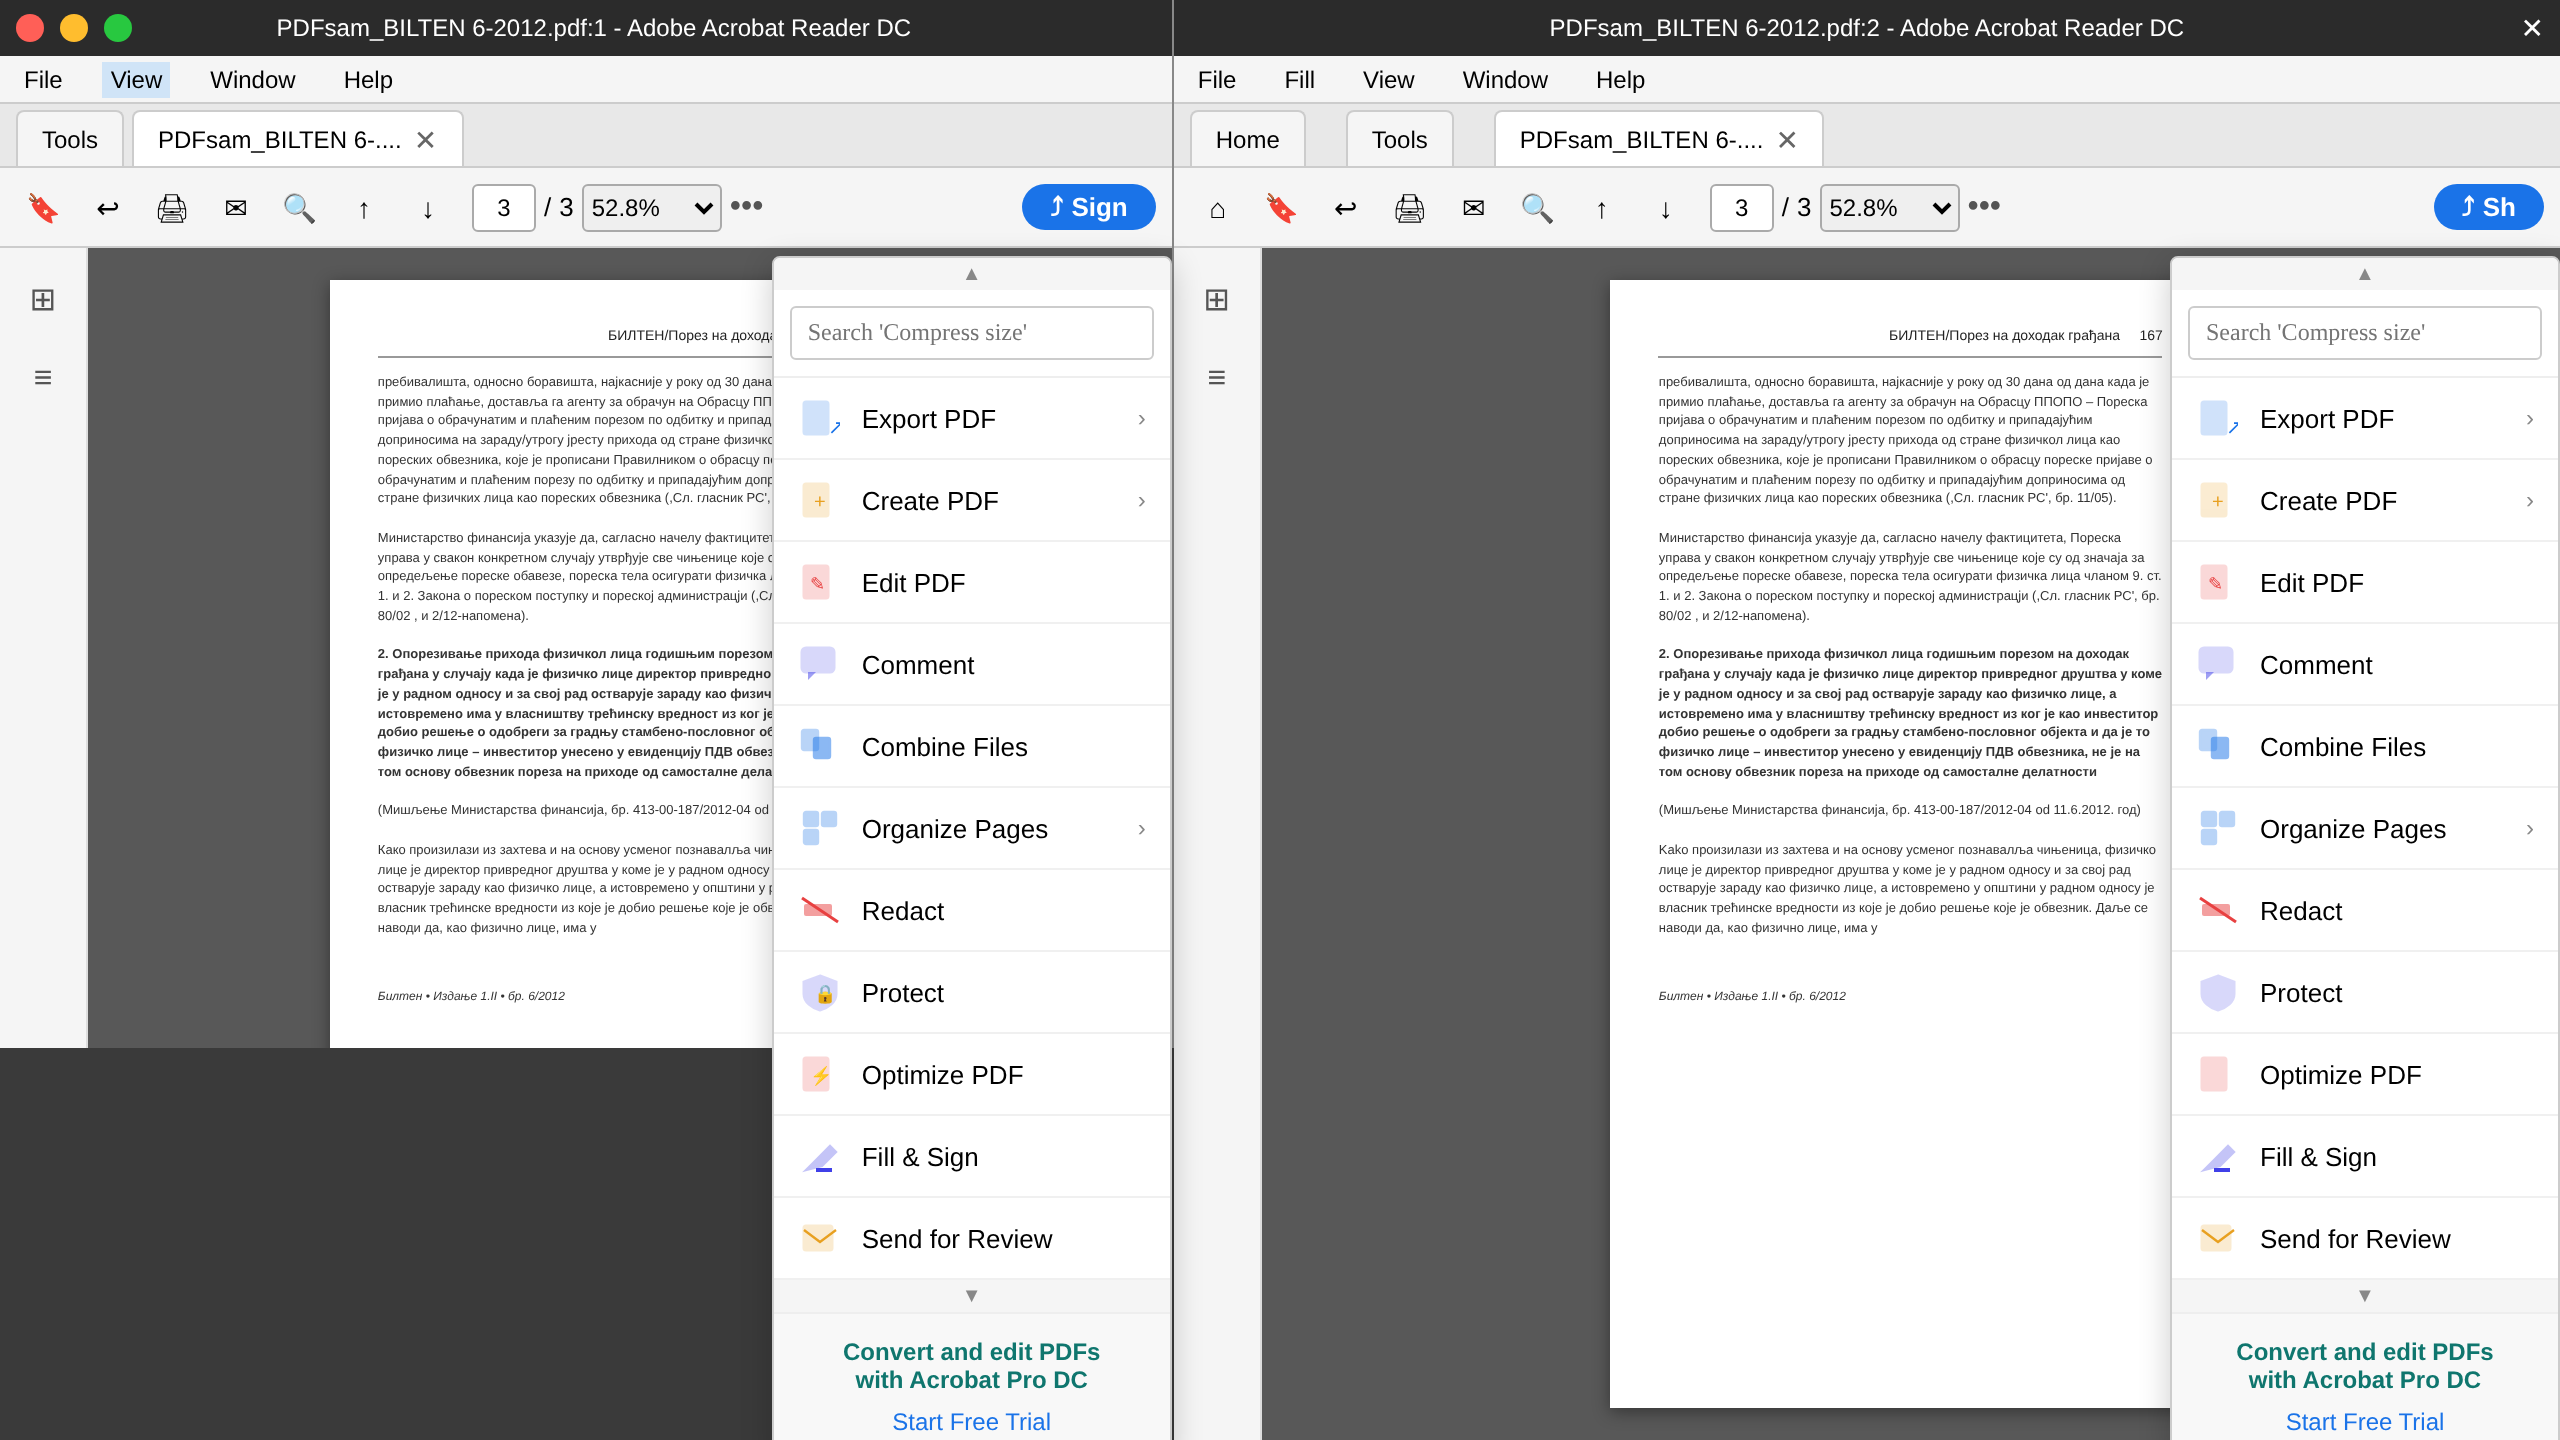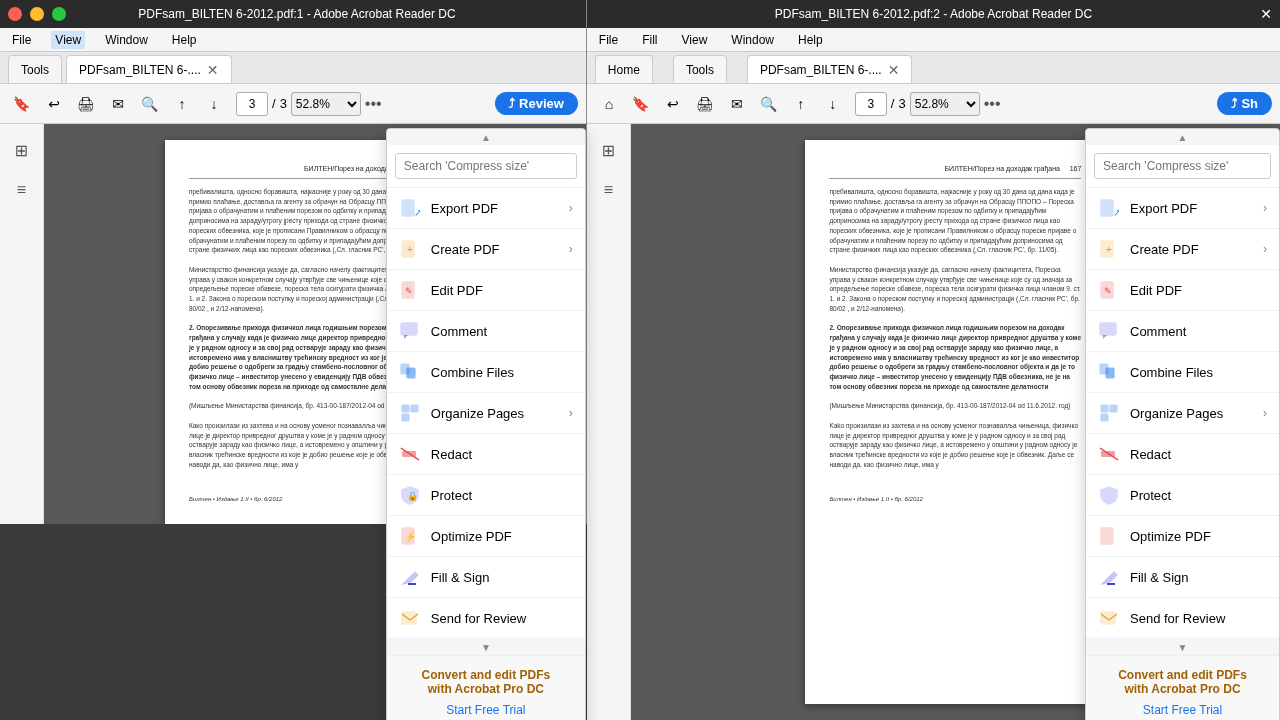--- a/index.html
+++ b/index.html
@@ -39,28 +39,28 @@
 
     .pdf-area { flex: 1; overflow-y: auto; background: #585858; display: flex; justify-content: center; padding: 16px; }
     .pdf-page { background: white; width: 300px; min-height: 450px; padding: 24px; font-size: 7px; line-height: 1.4; color: #222; box-shadow: 0 2px 8px rgba(0,0,0,0.4); }
     .pdf-page-header { text-align: right; font-size: 7px; margin-bottom: 8px; border-bottom: 1px solid #999; padding-bottom: 4px; }
     .pdf-text { font-size: 6.5px; line-height: 1.5; color: #333; }
     .pdf-bold { font-weight: bold; }
 
     
     .dropdown-panel { position: absolute; top: 128px; right: 0; width: 200px; background: white; border: 1px solid #ccc; border-radius: 4px; box-shadow: 0 4px 16px rgba(0,0,0,0.2); z-index: 100; overflow: hidden; }
     .dropdown-search { padding: 8px; border-bottom: 1px solid #eee; }
-    .dropdown-search input { width: 100%; padding: 5px 8px; border: 1px solid #ccc; border-radius: 3px; font-size: 12px; }
+    .dropdown-search input { width: 100%; padding: 5px 8px; border: 1px solid #ccc; border-radius: 3px; font-size: 12px; font-family: Liberation Serif, serif; }
     .dropdown-item { display: flex; align-items: center; padding: 9px 12px; cursor: pointer; gap: 10px; font-size: 13px; border-bottom: 1px solid #f0f0f0; }
     .dropdown-item:last-child { border-bottom: none; }
     .dropdown-icon { width: 22px; height: 22px; display: flex; align-items: center; justify-content: center; font-size: 16px; }
     .dropdown-arrow { margin-left: auto; font-size: 12px; color: #888; }
     .dropdown-scroll-up, .dropdown-scroll-down { height: 16px; display: flex; align-items: center; justify-content: center; background: #f5f5f5; cursor: pointer; font-size: 10px; color: #888; }
     .dropdown-footer { padding: 12px; background: #f8f8f8; border-top: 1px solid #eee; text-align: center; }
-    .dropdown-footer-text { font-size: 12px; color: #a16207; font-weight: 600; margin-bottom: 6px; }
+    .dropdown-footer-text { font-size: 12px; color: #0f766e; font-weight: 600; margin-bottom: 6px; }
     .start-trial-link { color: #1a73e8; font-size: 12px; text-decoration: none; cursor: pointer; }
 
     
     .right-panel { width: 756px; height: 720px; background: #f0f0f0; display: flex; flex-direction: column; position: relative; }
 
     .right-title-bar { background: #2b2b2b; color: #fff; height: 28px; display: flex; align-items: center; padding: 0 8px; font-size: 12px; justify-content: space-between; }
     .right-menu-bar { background: #f5f5f5; height: 24px; display: flex; align-items: center; padding: 0 8px; gap: 16px; border-bottom: 1px solid #ccc; font-size: 12px; }
     .right-toolbar { background: #f5f5f5; height: 40px; display: flex; align-items: center; padding: 0 8px; gap: 4px; border-bottom: 1px solid #ccc; }
     .right-tab-bar { background: #e8e8e8; height: 32px; display: flex; align-items: flex-end; padding: 0 8px; border-bottom: 1px solid #ccc; gap: 20px; }
 
@@ -126,21 +126,21 @@
       <input class="page-input" type="text" value="3" style="">
       <span>/</span>
       <span>3</span>
     </div>
     <select class="zoom-select">
       <option>52.8%</option>
     </select>
     <button class="more-btn">•••</button>
     <button class="share-btn">
       <span>⤴</span>
-      <span>Review</span>
+      <span>Sign</span>
     </button>
   </div>
 
   <div class="content-area">
 
     <div class="sidebar-left">
       <button class="sidebar-icon-btn">⊞</button>
       <button class="sidebar-icon-btn">≡</button>
     </div>
 

